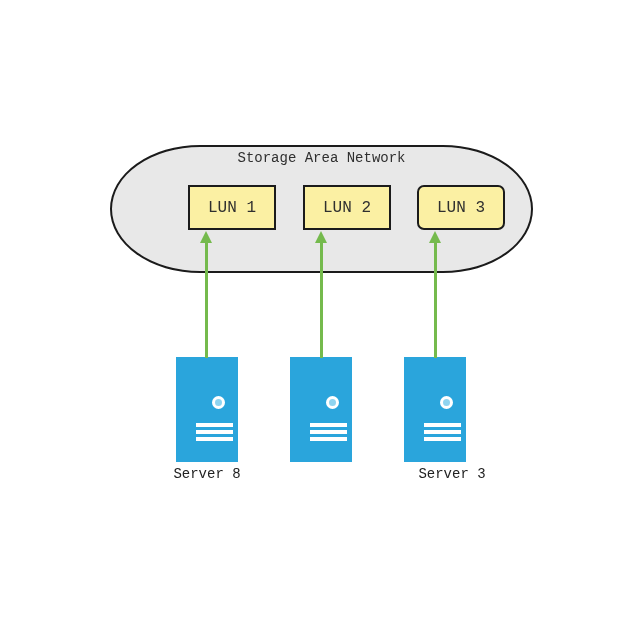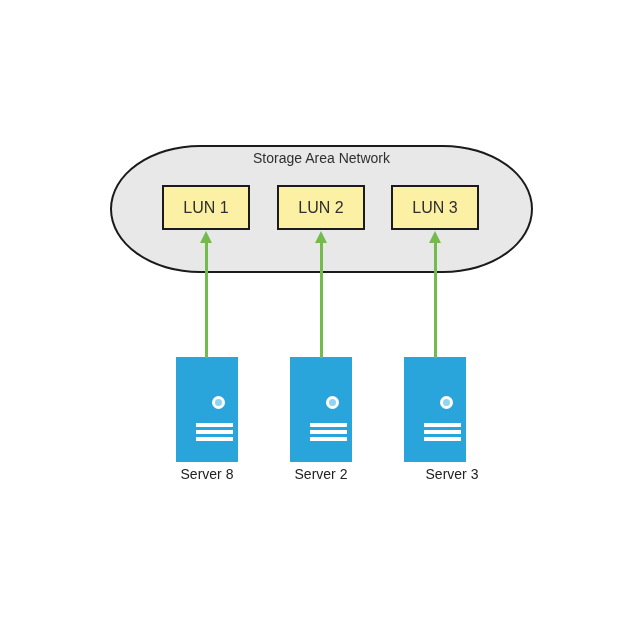--- a/index.html
+++ b/index.html
@@ -17,20 +17,21 @@
     background:var(--c-background);
     font-family:"Liberation Sans", sans-serif;
     color:var(--c-text);
   }
   .canvas{
     position:relative;
     width:643px;
     height:643px;
     background:var(--c-background);
     overflow:hidden;
+    font-family:Liberation Mono, monospace;
   }
   
   .san{
     position:absolute;
     left:110px; top:145px;
     width:423px; height:128px;
     background:var(--c-san_fill);
     border:2px solid var(--c-stroke);
     border-radius:90px / 64px;
     box-sizing:border-box;
@@ -52,24 +53,25 @@
     width:88px; height:45px;
     background:var(--c-lun_fill);
     border:2px solid var(--c-stroke);
     box-sizing:border-box;
     display:flex;
     align-items:center;
     justify-content:center;
     font-size:16px;
     color:var(--c-text);
     z-index:2;
+    margin-left:26px;
   }
   .lun-1{left:162px;}
   .lun-2{left:277px;justify-content:center;}
-  .lun-3{left:391px;}
+  .lun-3{left:391px;border-radius:7px;}
   
   .arrow{position:absolute; z-index:3;}
   .arrow .head{
     position:absolute;
     top:0; left:0;
     width:0; height:0;
     border-left:6.5px solid transparent;
     border-right:6.5px solid transparent;
     border-bottom:12px solid var(--c-arrow);
   }
@@ -167,16 +169,15 @@
     <div class="vent vent-3"></div>
   </div>
   <div class="server server-3">
     <div class="power"></div>
     <div class="vent vent-1"></div>
     <div class="vent vent-2"></div>
     <div class="vent vent-3"></div>
   </div>
 
   <div class="server-label server-label-1">Server 8</div>
-  <div class="server-label server-label-2">Server 2</div>
   <div class="server-label server-label-3">Server 3</div>
 
 </div>
 
 </body></html>

